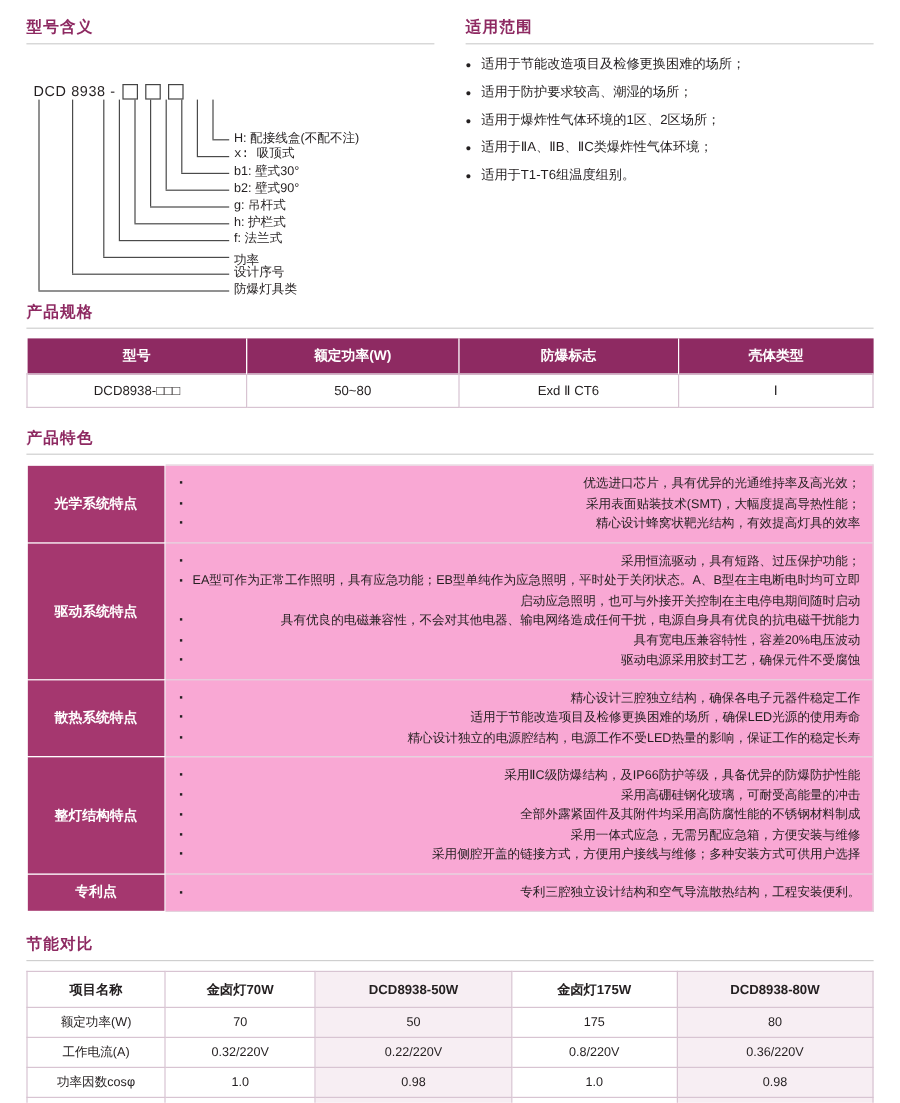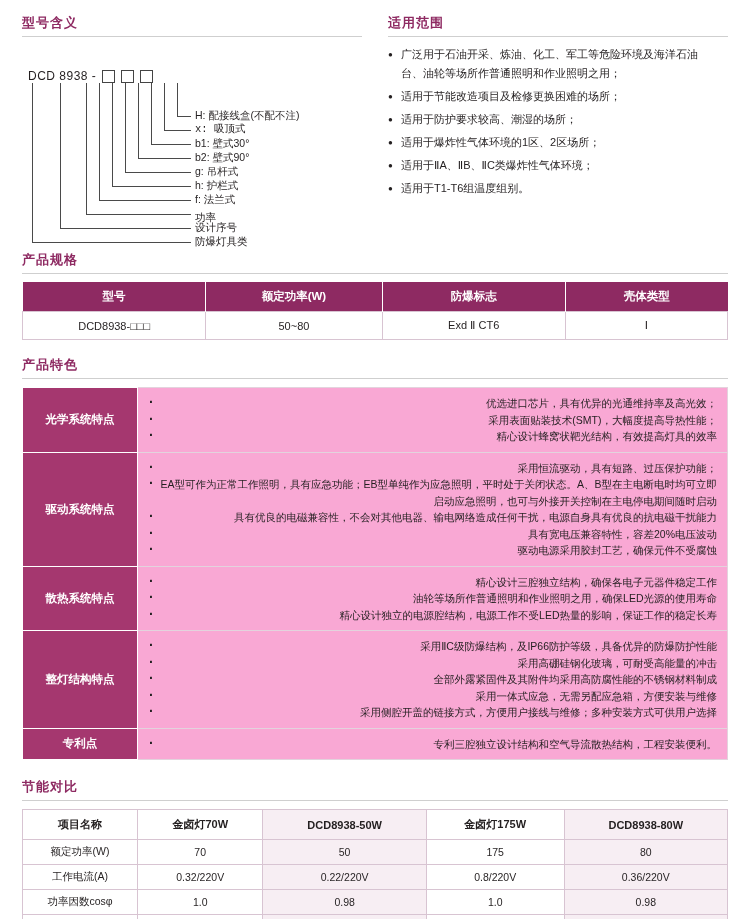--- a/index.html
+++ b/index.html
@@ -130,24 +130,20 @@
         <div class="lbl" style="left:173px;top:164px;">功率</div>
         <div class="lbl" style="left:173px;top:174px;">设计序号</div>
         <div class="lbl" style="left:173px;top:188px;">防爆灯具类</div>
       </div>
     </div>
 
     <div class="col-right">
       <div class="sec-title">适用范围</div>
       <hr class="sec-rule">
       <ul class="blist">
-        <li>
-          <span>广泛用于石油开采、炼油、化工、军工等危险环境及海洋石油</span>
-          <span class="ind">台、油轮等场所作普通照明和作业照明之用；</span>
-        </li>
         <li>适用于节能改造项目及检修更换困难的场所；</li>
         <li>适用于防护要求较高、潮湿的场所；</li>
         <li>适用于爆炸性气体环境的1区、2区场所；</li>
         <li>适用于ⅡA、ⅡB、ⅡC类爆炸性气体环境；</li>
         <li>适用于T1-T6组温度组别。</li>
       </ul>
     </div>
   </div>
 
   <div class="block" style="margin-top:14px;">
@@ -196,21 +192,21 @@
             <li>具有宽电压兼容特性，容差20%电压波动</li>
             <li>驱动电源采用胶封工艺，确保元件不受腐蚀</li>
           </ul>
         </td>
       </tr>
       <tr>
         <td class="cat">散热系统特点</td>
         <td class="body">
           <ul>
             <li>精心设计三腔独立结构，确保各电子元器件稳定工作</li>
-            <li>油轮等场所作普通照明和作业照明之用，确保LED光源的使用寿命</li>
+            <li>适用于节能改造项目及检修更换困难的场所，确保LED光源的使用寿命</li>
             <li>精心设计独立的电源腔结构，电源工作不受LED热量的影响，保证工作的稳定长寿</li>
           </ul>
         </td>
       </tr>
       <tr>
         <td class="cat">整灯结构特点</td>
         <td class="body">
           <ul>
             <li>采用ⅡC级防爆结构，及IP66防护等级，具备优异的防爆防护性能</li>
             <li>采用高硼硅钢化玻璃，可耐受高能量的冲击</li>

